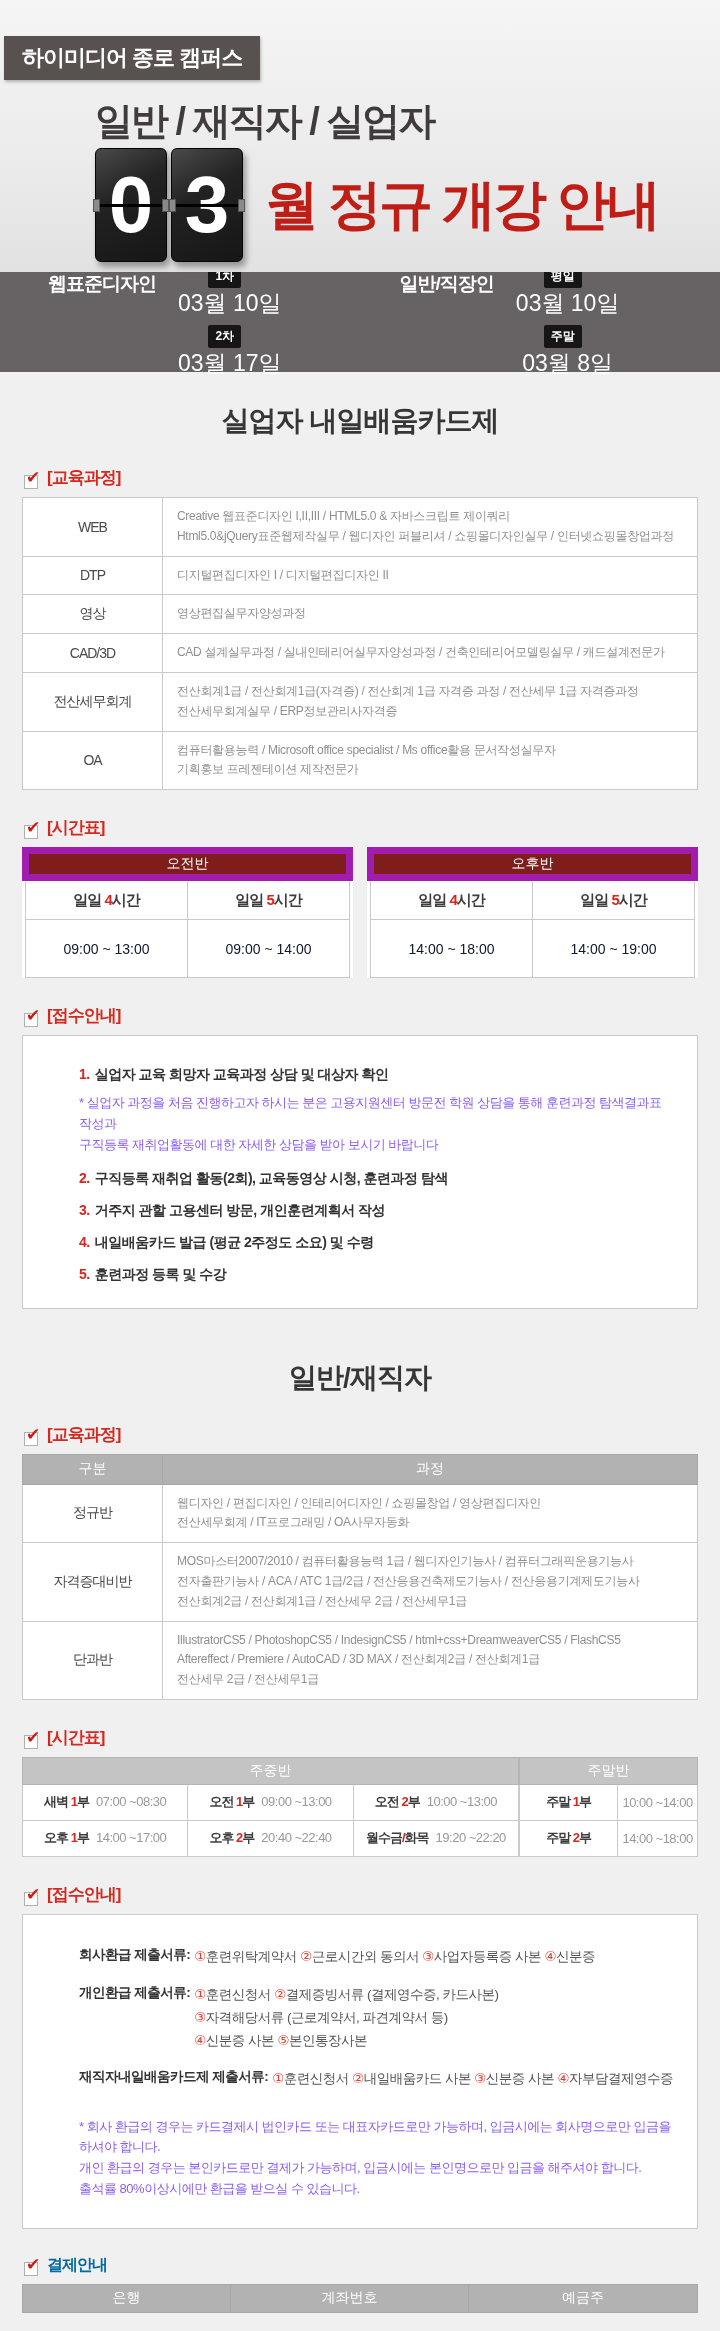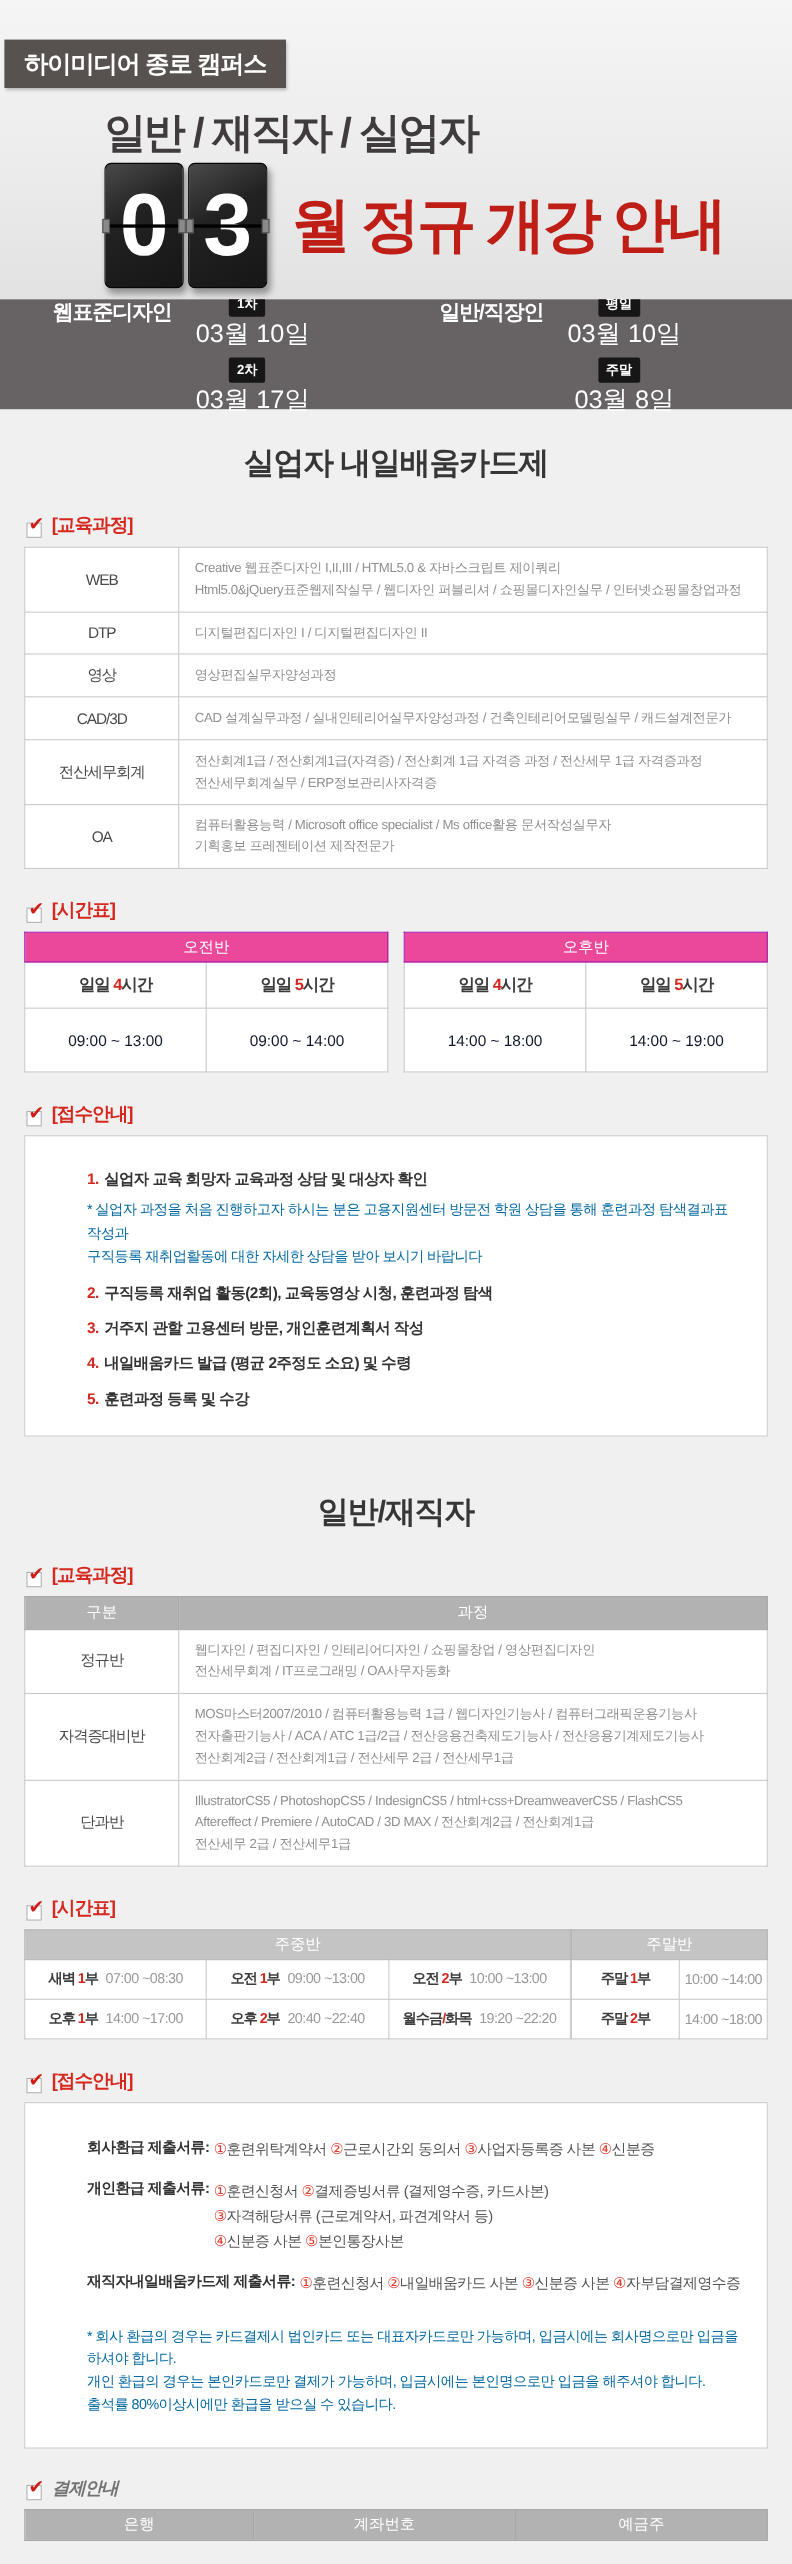--- a/index.html
+++ b/index.html
@@ -31,51 +31,51 @@
   .tag { background:#161616; color:#fff; font-size:12px; font-weight:bold; padding:3px 7px; border-radius:2px; margin-right:10px; }
   .bar-date { color:#fff; font-size:23px; font-weight:300; letter-spacing:0; }
   .bar-group.right { margin-left:118px; }
 
   
   .sec-title { text-align:center; font-size:28px; font-weight:bold; color:#363636; letter-spacing:-1px; margin:30px 0 0; }
   .sec-label { display:flex; align-items:flex-end; margin:26px 0 8px 24px; }
   .check { width:14px; height:14px; background:#fff; border:1px solid #b0b0b0; position:relative; margin-right:9px; }
   .check i { position:absolute; left:1px; top:-9px; font-style:normal; font-weight:bold; font-size:17px; color:#cf1d15; }
   .sec-label .lbl { font-size:17px; font-weight:bold; color:#d5281e; letter-spacing:-1px; }
-  .sec-label.plain .lbl { color:#737373; font-size:16px;font-style:italic; }
+  .sec-label.plain .lbl { color:#0369a1; font-size:16px; }
 
   
   table.course { width:676px; margin:6px auto 0; border-collapse:collapse; background:#fff; border:1px solid #bdbdbd; }
   table.course th { background:#b3b2b2; color:#fff; font-weight:normal; font-size:14px; height:30px; border:1px solid #a8a8a8; }
   table.course td { border:1px solid #cacaca; }
   td.cat { width:140px; text-align:center; color:#4a4a4a; font-size:14px; letter-spacing:-1px; }
   td.desc { color:#8f8f8f; font-size:12px; padding:9px 14px; line-height:1.65; white-space:pre-line; letter-spacing:-0.3px; }
 
   
   .tt-row { display:flex; width:676px; margin:6px auto 0; gap:14px; }
   table.tt { border-collapse:collapse; background:#fff; border:1px solid #bdbdbd; flex:1; }
-  table.tt th { background:#ec4899; color:#fff; font-weight:normal; font-size:14px; height:27px; border:1px solid #a21caf; }
+  table.tt th { background:#7f1d1d; color:#fff; font-weight:normal; font-size:14px; height:27px; border:7px solid #a21caf; }
   table.tt td { border:1px solid #cacaca; text-align:center; }
   .tt .cls { height:42px; font-size:15px; font-weight:bold; color:#3c3c3c; letter-spacing:-1px; }
   .tt .time { height:58px; color:#0f172a; font-size:14px; }
   .num { color:#d4271f; }
   table.tt2 { border-collapse:collapse; background:#fff; border:1px solid #bdbdbd; }
   table.tt2 th { background:#c5c4c5; color:#fff; font-weight:normal; font-size:14px; height:27px; border:1px solid #b5b5b5; }
   table.tt2 td { border:1px solid #cacaca; height:36px; text-align:center; font-size:13px; }
   table.tt2 td .cn { font-weight:bold; color:#3c3c3c; letter-spacing:-1px; }
   table.tt2 td .ct { color:#999; margin-left:7px; letter-spacing:-0.5px; }
   .tt-wrap { display:flex; width:676px; margin:6px auto 0; justify-content:space-between; }
   table.weekday { width:528px; } table.weekday td { width:33.33%; }
   table.weekend { width:190px; } table.weekend td.c1 { width:98px; }
 
   
   .apply-box { width:676px; margin:4px auto 0; background:#fff; border:1px solid #ccc; padding:16px 24px 24px 56px; }
   .apply-item { font-size:14px; font-weight:bold; color:#333; margin-top:14px; letter-spacing:-0.5px; }
   .apply-item .n { color:#d4271f; margin-right:5px; }
-  .note { font-size:13px; color:#0369a1; font-weight:normal; margin:9px 0 4px; white-space:pre-line; line-height:1.6; letter-spacing:-0.5px; }
+  .note { font-size:13px; color:#8b5cf6; font-weight:normal; margin:9px 0 4px; white-space:pre-line; line-height:1.6; letter-spacing:-0.5px; }
   .doc { margin-top:15px; font-size:13.5px; letter-spacing:-0.5px; }
   .doc b { color:#333; margin-right:4px; }
   .doc .txt { color:#555; white-space:pre-line; display:inline-block; vertical-align:top; line-height:1.7; }
   .cnum { color:#e23b2e; }
   .note2 { margin-top:26px; }
 
   
   table.pay { width:676px; margin:6px auto 0; border-collapse:collapse; background:#fff; border:1px solid #bdbdbd; }
   table.pay th { background:#b3b2b2; color:#fff; font-weight:normal; font-size:14px; height:28px; border:1px solid #a8a8a8; }
   .pay .c1 { width:208px; } .pay .c2 { width:238px; }

